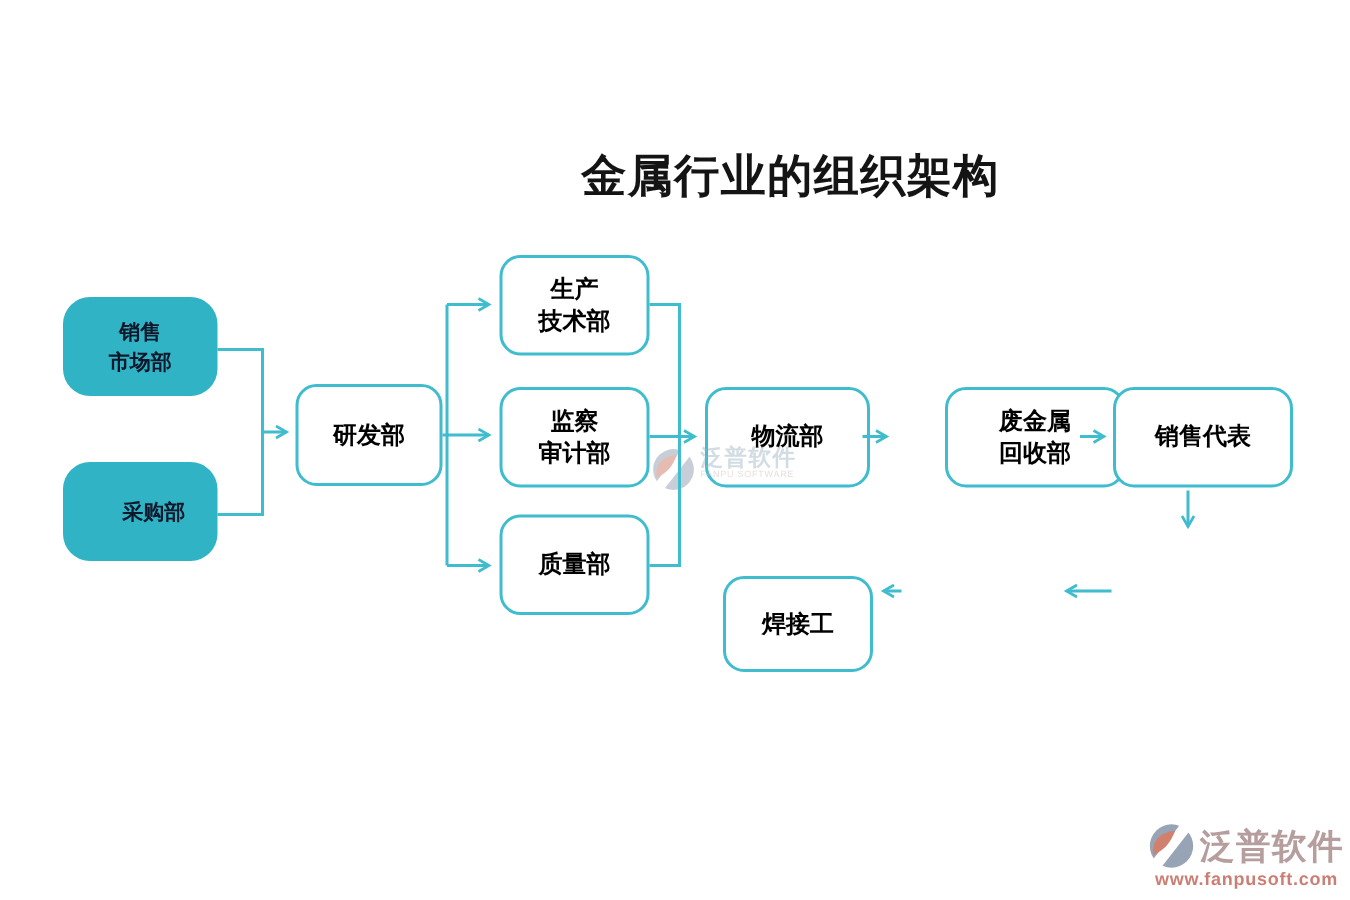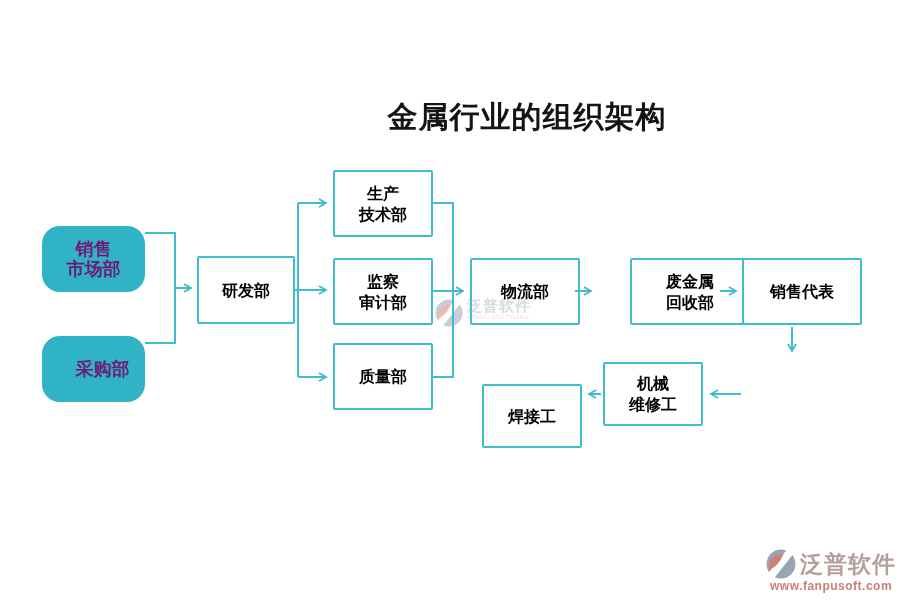--- a/index.html
+++ b/index.html
@@ -12,22 +12,22 @@
     font-family:"Liberation Serif","DejaVu Serif",serif;
     font-size:30px;font-weight:bold;color:#141414;white-space:nowrap;letter-spacing:1px;
   }
   .connectors{position:absolute;left:0;top:0;z-index:4;pointer-events:none;}
   .node{
     position:absolute;z-index:2;box-sizing:border-box;
     display:flex;align-items:center;justify-content:center;
     text-align:center;font-weight:bold;font-size:16px;line-height:21px;
     white-space:pre-line;color:#000;
   }
-  .node--outline{background:#fff;border:2px solid #3fbccd;border-radius:2px;}
-  .node--filled{background:#2fb3c5;border:none;border-radius:18px;color:#701a75;font-size:18px;line-height:20px;margin-top:28px;}
+  .node--outline{background:#fff;border:2px solid #3fbccd;border-radius:14px;}
+  .node--filled{background:#2fb3c5;border:none;border-radius:18px;color:#0f172a;font-size:14px;line-height:20px;}
   .wm{position:absolute;display:flex;align-items:flex-start;}
   .wm-center{left:433px;top:297px;z-index:3;opacity:0.45;}
   .wm-center .wm-text{margin-left:2px;}
   .wm-center .wm-brand{font-size:15px;font-weight:bold;color:#9db3c2;letter-spacing:1px;line-height:17px;}
   .wm-center .wm-caption{font-size:6px;color:#c9b6ad;letter-spacing:0.5px;}
   .wm-corner{left:764px;top:547px;z-index:2;flex-direction:column;opacity:0.85;}
   .wm-corner .wm-row{display:flex;align-items:center;}
   .wm-corner .wm-brand{font-size:23px;font-weight:bold;color:#a98e8c;letter-spacing:1px;margin-left:2px;}
   .wm-corner .wm-url{font-size:12px;font-weight:bold;color:#c4685c;letter-spacing:0.5px;margin-top:-2px;margin-left:6px;}
   .logo-svg{display:block;}
@@ -79,22 +79,20 @@
 技术部</div>
   <div class="node node--outline" style="left:333px;top:258px;width:100px;height:67px;">监察
 审计部</div>
   <div class="node node--outline" style="left:333px;top:343px;width:100px;height:67px;">质量部</div>
 
   <div class="node node--outline" style="left:470px;top:258px;width:110px;height:67px;text-align:center;">物流部</div>
   <div class="node node--outline" style="left:598px;top:258px;width:120px;height:67px;margin-left:32px;">废金属
 回收部</div>
   <div class="node node--outline" style="left:742px;top:258px;width:120px;height:67px;">销售代表</div>
 
-  <div class="node node--outline" style="left:603px;top:362px;width:100px;height:64px;">机械
-维修工</div>
   <div class="node node--outline" style="left:482px;top:362px;width:100px;height:64px;margin-top:22px;">焊接工</div>
 
   <div class="wm wm-center">
     <svg class="logo-svg" width="32" height="32" viewBox="0 0 40 40" aria-hidden="true">
       <circle cx="20" cy="20" r="17" fill="#8595a9"></circle>
       <rect x="15" y="-6" width="9" height="52" fill="#ffffff" transform="rotate(38 20 20)"></rect>
       <path d="M6,27 C4,15 12,9 23,8 C19,17 16,22 6,27 Z" fill="#c96a55"></path>
     </svg>
     <div class="wm-text">
       <div class="wm-brand">泛普软件</div>

